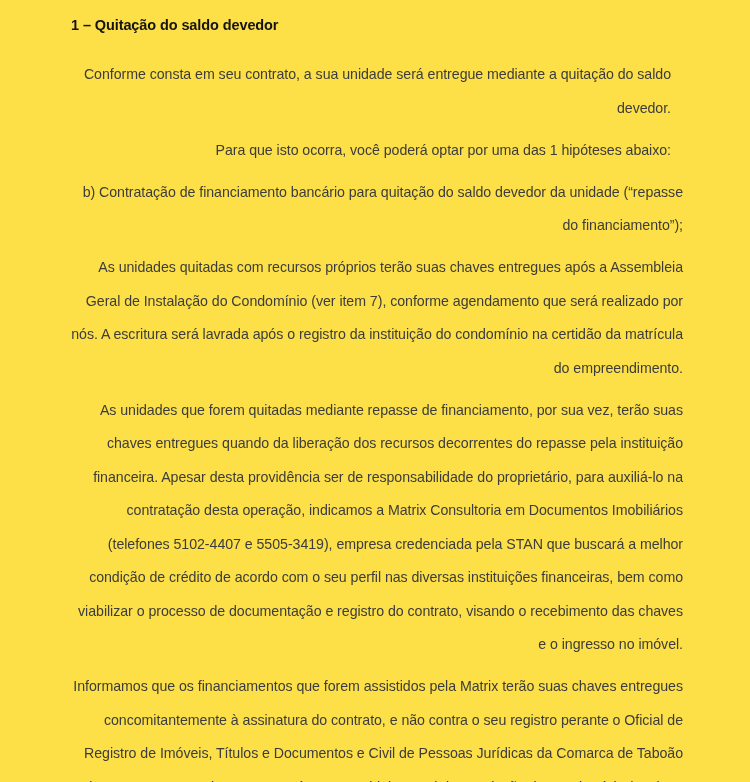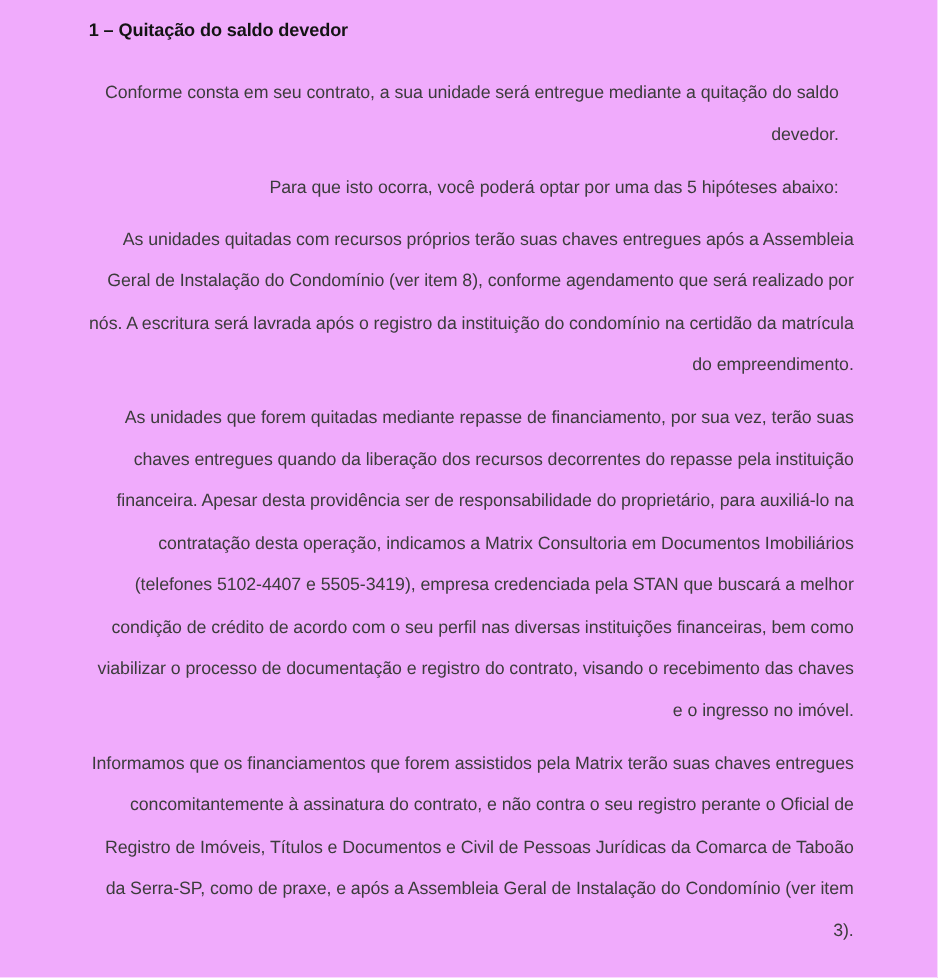--- a/index.html
+++ b/index.html
@@ -10,21 +10,21 @@
   body {
     width: 750px;
     height: 782px;
     font-family: "Liberation Sans", sans-serif;
     overflow: hidden;
   }
   .page {
     position: relative;
     width: 750px;
     height: 782px;
-    background: #f0abfc;
+    background: #fde047;
     box-sizing: border-box;
     padding: 0;
   }
   .doc-body {
     position: absolute;
     left: 71px;
     top: 0px;
     width: 612px;
   }
   .heading {
@@ -55,24 +55,25 @@
 </head>
 <body>
 
 <div class="page">
   <div class="doc-body">
 
     <h1 class="heading">1 – Quitação do saldo devedor</h1>
 
     <p class="para gap-after-heading w-narrow">Conforme consta em seu contrato, a sua unidade será entregue mediante a quitação do saldo devedor.</p>
 
-    <p class="para w-narrow">Para que isto ocorra, você poderá optar por uma das 5 hipóteses abaixo:</p>
+    <p class="para w-narrow">Para que isto ocorra, você poderá optar por uma das 1 hipóteses abaixo:</p>
 
 
+    <p class="para w-wide">b) Contratação de financiamento bancário para quitação do saldo devedor da unidade (“repasse do financiamento”);</p>
 
-    <p class="para w-wide">As unidades quitadas com recursos próprios terão suas chaves entregues após a Assembleia Geral de Instalação do Condomínio (ver item 8), conforme agendamento que será realizado por nós. A escritura será lavrada após o registro da instituição do condomínio na certidão da matrícula do empreendimento.</p>
+    <p class="para w-wide">As unidades quitadas com recursos próprios terão suas chaves entregues após a Assembleia Geral de Instalação do Condomínio (ver item 7), conforme agendamento que será realizado por nós. A escritura será lavrada após o registro da instituição do condomínio na certidão da matrícula do empreendimento.</p>
 
     <p class="para w-wide">As unidades que forem quitadas mediante repasse de financiamento, por sua vez, terão suas chaves entregues quando da liberação dos recursos decorrentes do repasse pela instituição financeira. Apesar desta providência ser de responsabilidade do proprietário, para auxiliá-lo na contratação desta operação, indicamos a Matrix Consultoria em Documentos Imobiliários (telefones 5102-4407 e 5505-3419), empresa credenciada pela STAN que buscará a melhor condição de crédito de acordo com o seu perfil nas diversas instituições financeiras, bem como viabilizar o processo de documentação e registro do contrato, visando o recebimento das chaves e o ingresso no imóvel.</p>
 
     <p class="para w-wide">Informamos que os financiamentos que forem assistidos pela Matrix terão suas chaves entregues concomitantemente à assinatura do contrato, e não contra o seu registro perante o Oficial de Registro de Imóveis, Títulos e Documentos e Civil de Pessoas Jurídicas da Comarca de Taboão da Serra-SP, como de praxe, e após a Assembleia Geral de Instalação do Condomínio (ver item 3).</p>
 
   </div>
 </div>
 
 </body></html>

